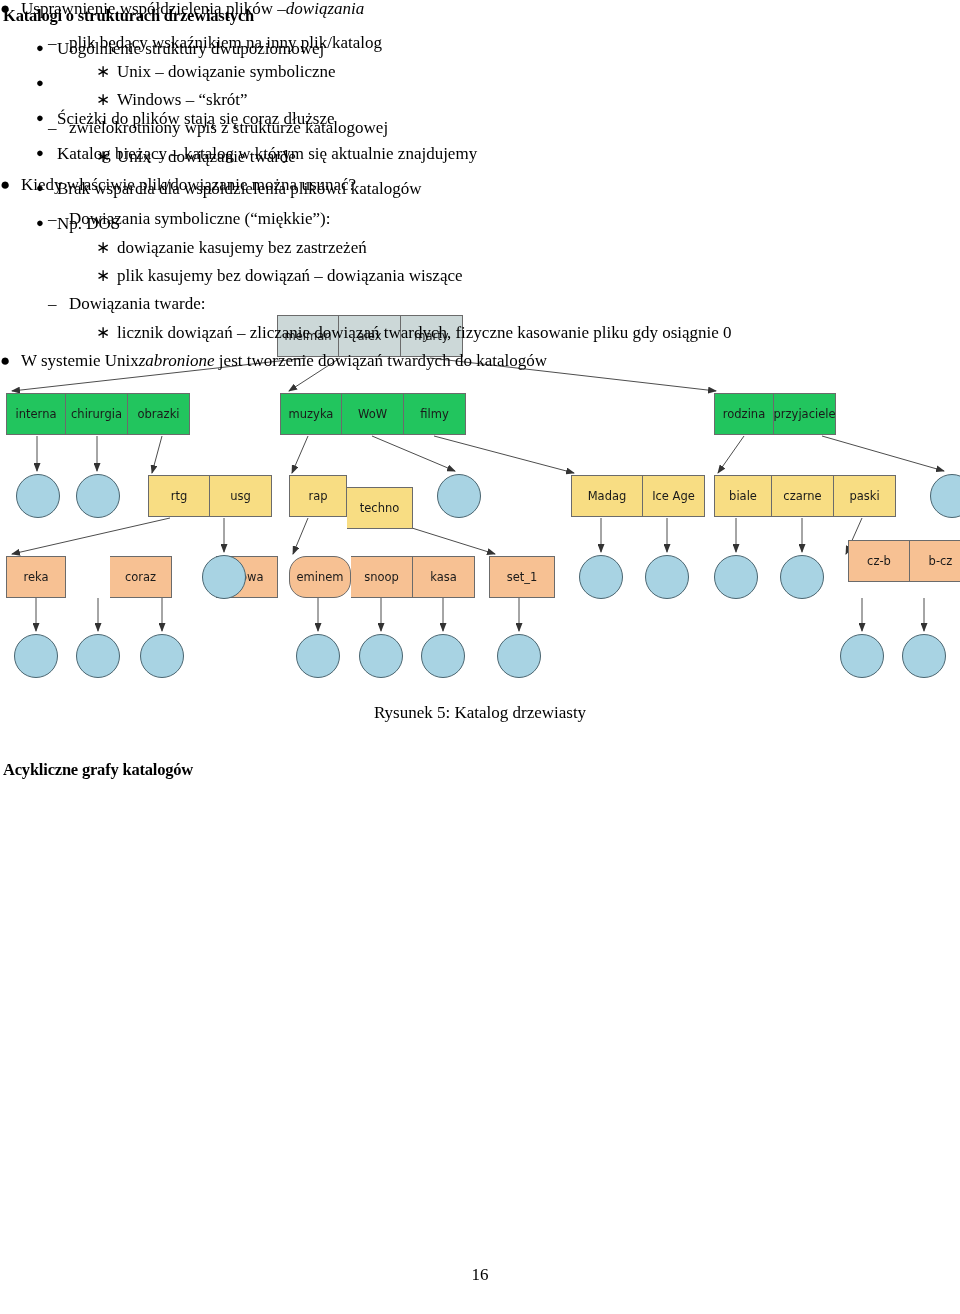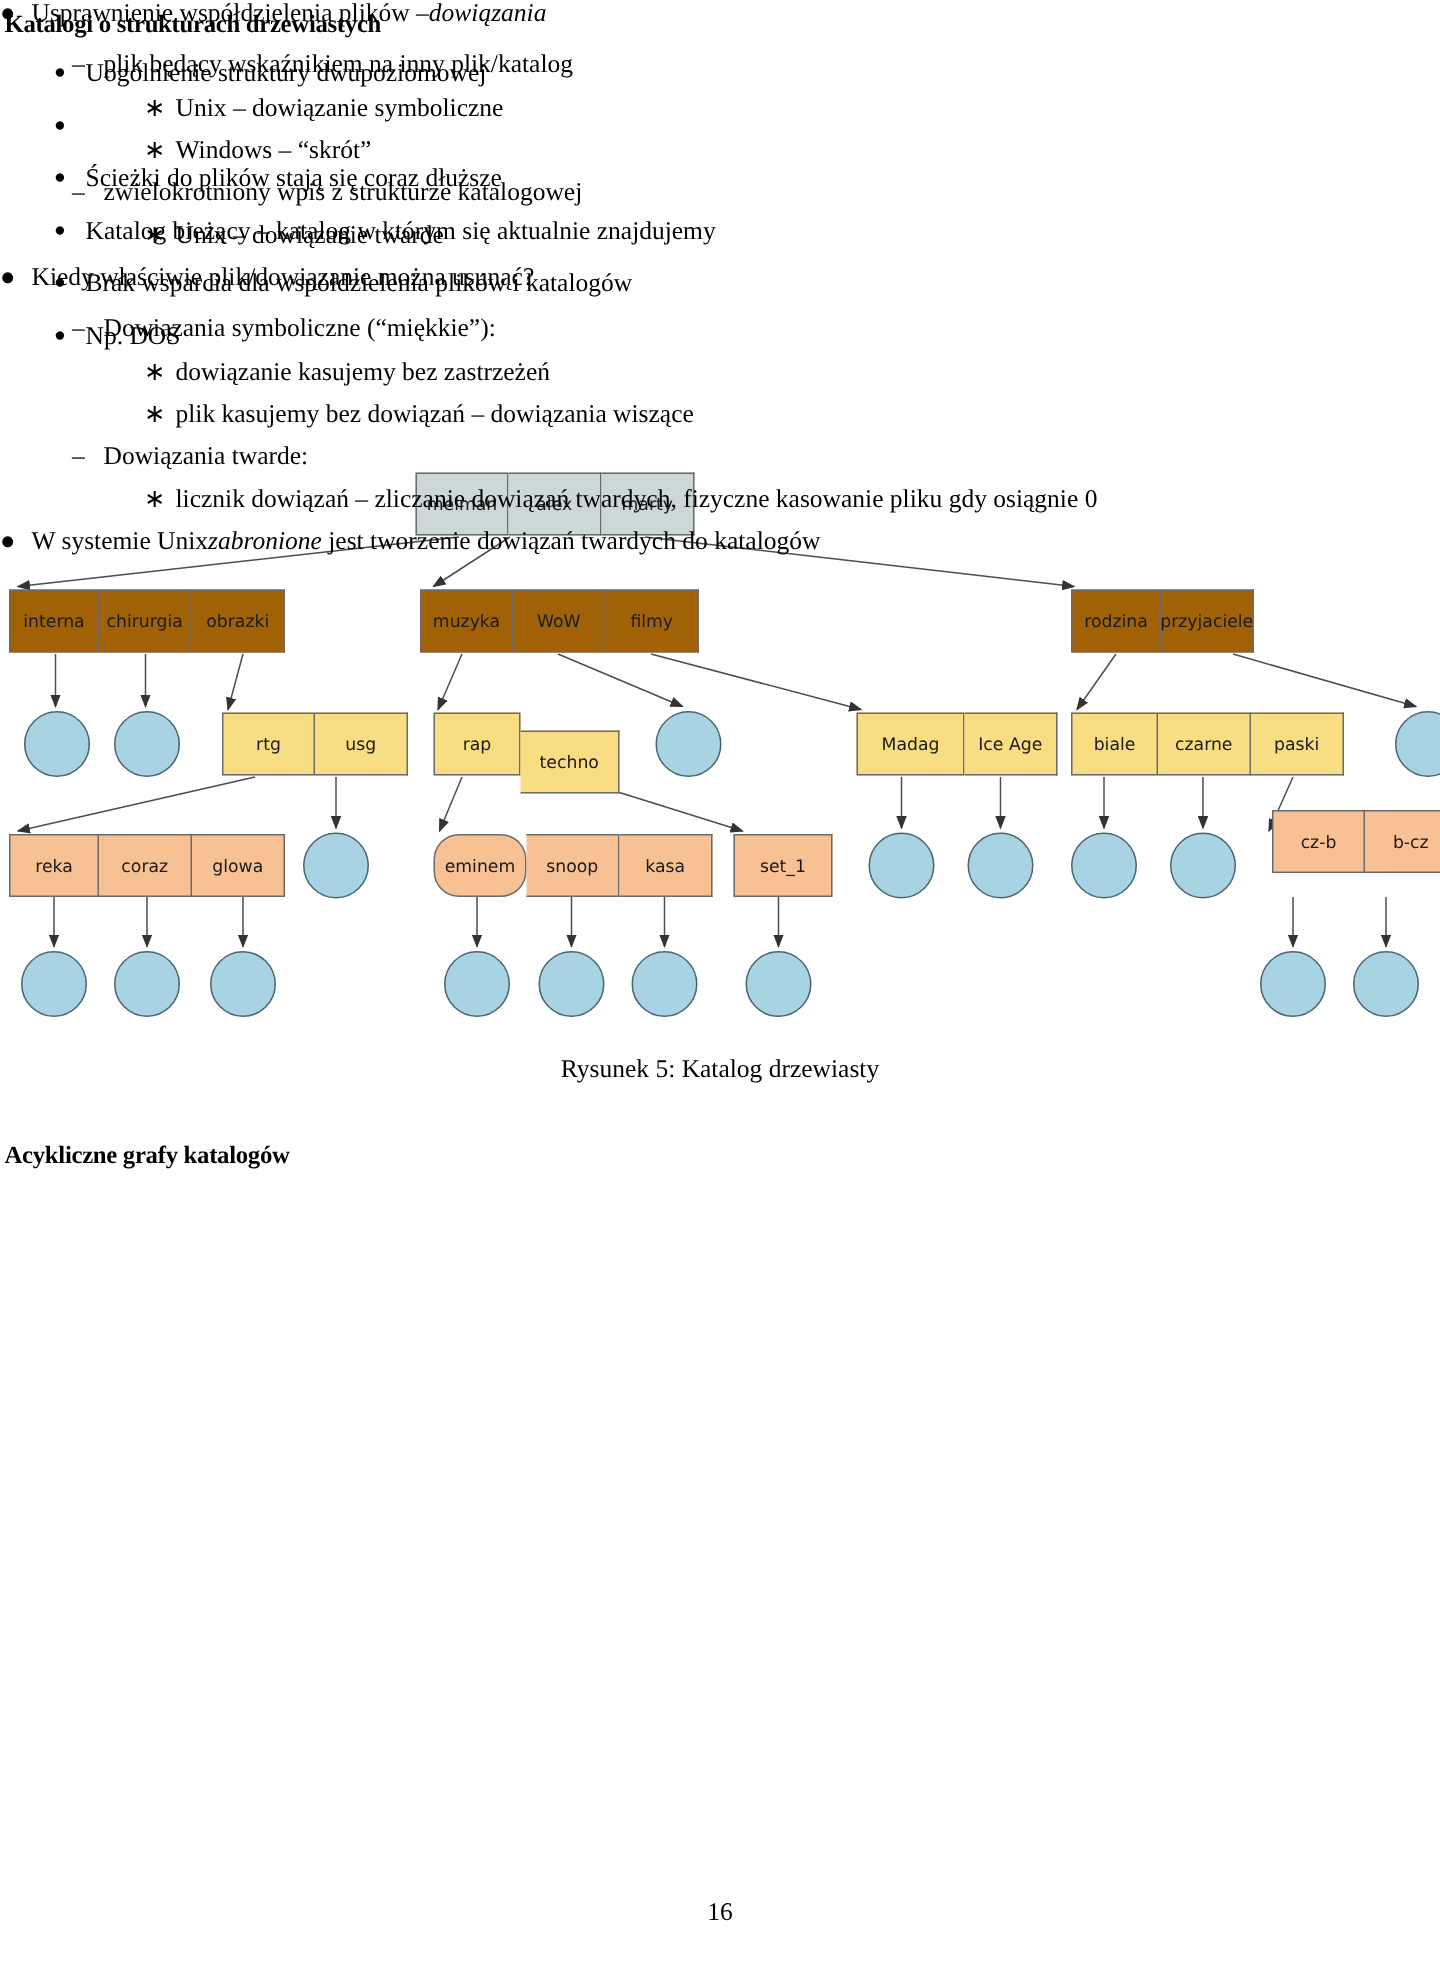--- a/index.html
+++ b/index.html
@@ -91,21 +91,21 @@
     display: flex;
     align-items: center;
     justify-content: center;
     font-family: "DejaVu Sans", sans-serif;
     font-size: 11.5px;
     color: #1a1a1a;
     height: 42px;
   }
   .node-cell + .node-cell { border-left: none; }
   .lvl-root .node-cell { background: #ccd8d8; }
-  .lvl-a   .node-cell { background: #a16207; }
+  .lvl-a   .node-cell { background: #22c55e; }
   .lvl-b   .node-cell { background: #f8dd83; }
   .lvl-c   .node-cell { background: #f7c193; }
 
   .file-circle {
     position: absolute;
     width: 44px;
     height: 44px;
     border-radius: 50%;
     background: #a8d3e3;
     border: 1px solid #4a6570;
@@ -195,21 +195,21 @@
       </div>
       <div class="node-group lvl-b" style="left: 571px; top: 187px;">
         <div class="node-cell" style="width: 72px;">Madag</div>
         <div class="node-cell" style="width: 62px;">Ice Age</div>
       </div>
       <div class="node-group lvl-b" style="left: 714px; top: 187px;">
         <div class="node-cell" style="width: 58px;">biale</div>
         <div class="node-cell" style="width: 62px;">czarne</div>
         <div class="node-cell" style="width: 62px;">paski</div>
       </div>
-      <div class="node-group lvl-c" style="left: 6px; top: 268px;">
+      <div class="node-group lvl-c" style="left: 6px; top: 268px; gap: 44px;">
         <div class="node-cell" style="width: 60px;">reka</div>
         <div class="node-cell" style="width: 62px;">coraz</div>
         <div class="node-cell" style="width: 62px;">glowa</div>
       </div>
       <div class="node-group lvl-c" style="left: 289px; top: 268px;">
         <div class="node-cell" style="width: 62px; border-radius: 17px;">eminem</div>
         <div class="node-cell" style="width: 62px;">snoop</div>
         <div class="node-cell" style="width: 62px;">kasa</div>
       </div>
       <div class="node-group lvl-c" style="left: 489px; top: 268px;">

